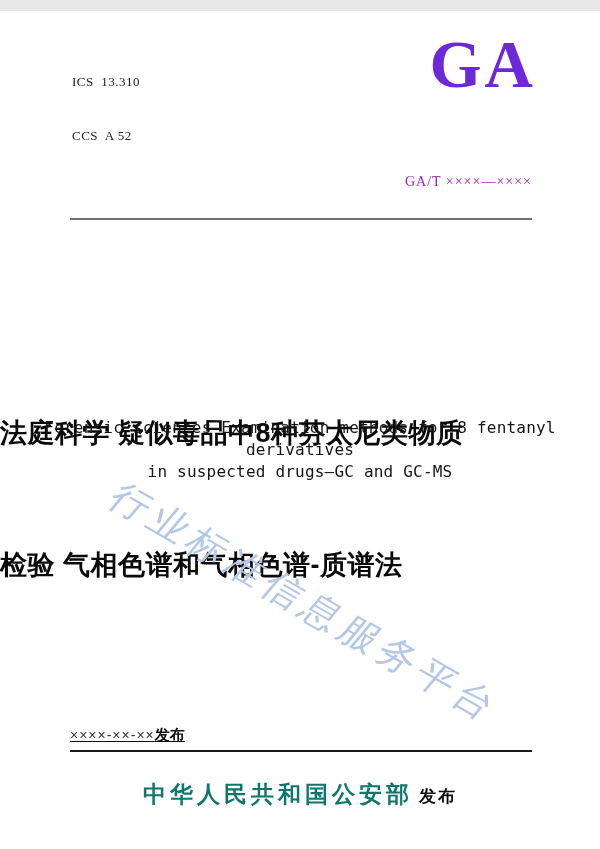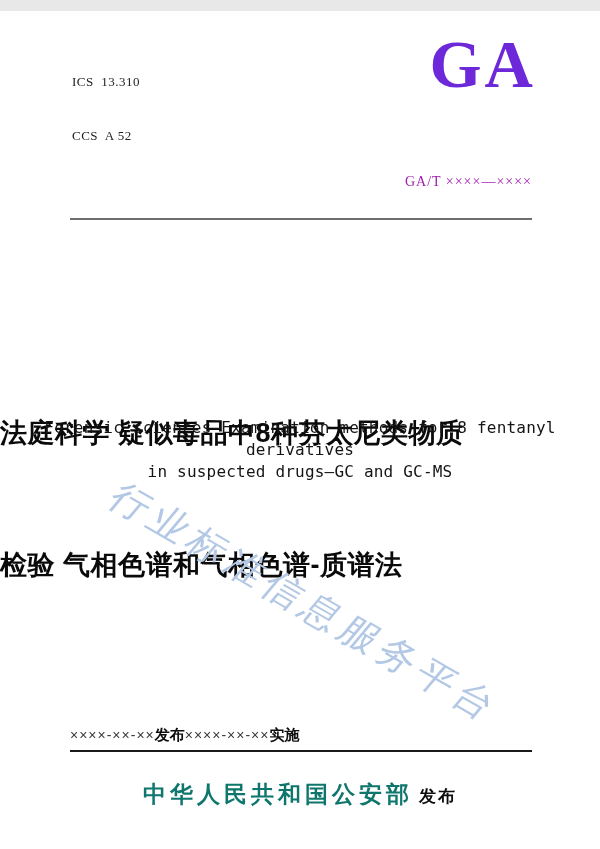--- a/index.html
+++ b/index.html
@@ -118,21 +118,23 @@
     pointer-events: none;
   }
 
   
   .dates-row {
     position: absolute;
     top: 715px;
     left: 70px;
     width: 462px;
     display: flex;
+    justify-content: space-between;
     align-items: baseline;
+    text-decoration: underline;
   }
   .date-group { white-space: nowrap; }
   .date-value {
     font-size: 14px;
     letter-spacing: 1px;
     color: #3a3a3a;
   }
   .date-label {
     font-size: 15px;
     font-weight: bold;
@@ -196,21 +198,20 @@
 
   <div class="title-en">
     <div>Forensic sciences—Examination methods for 8 fentanyl derivatives</div>
     <div>in suspected drugs—GC and GC-MS</div>
   </div>
 
   <div class="watermark" style="color: rgb(179, 200, 229);">行业标准信息服务平台</div>
 
   <div class="dates-row">
     <div class="date-group"><span class="date-value">××××-××-××</span><span class="date-label">发布</span></div>
-    <div class="date-group"><span class="date-value">××××-××-××</span><span class="date-label">实施</span></div>
   </div>
 
   <div class="rule-bottom"></div>
 
   <div class="issuer-row">
     <span class="issuer">中华人民共和国公安部</span><span class="issuer-action">发布</span>
   </div>
 
 </div>
 

